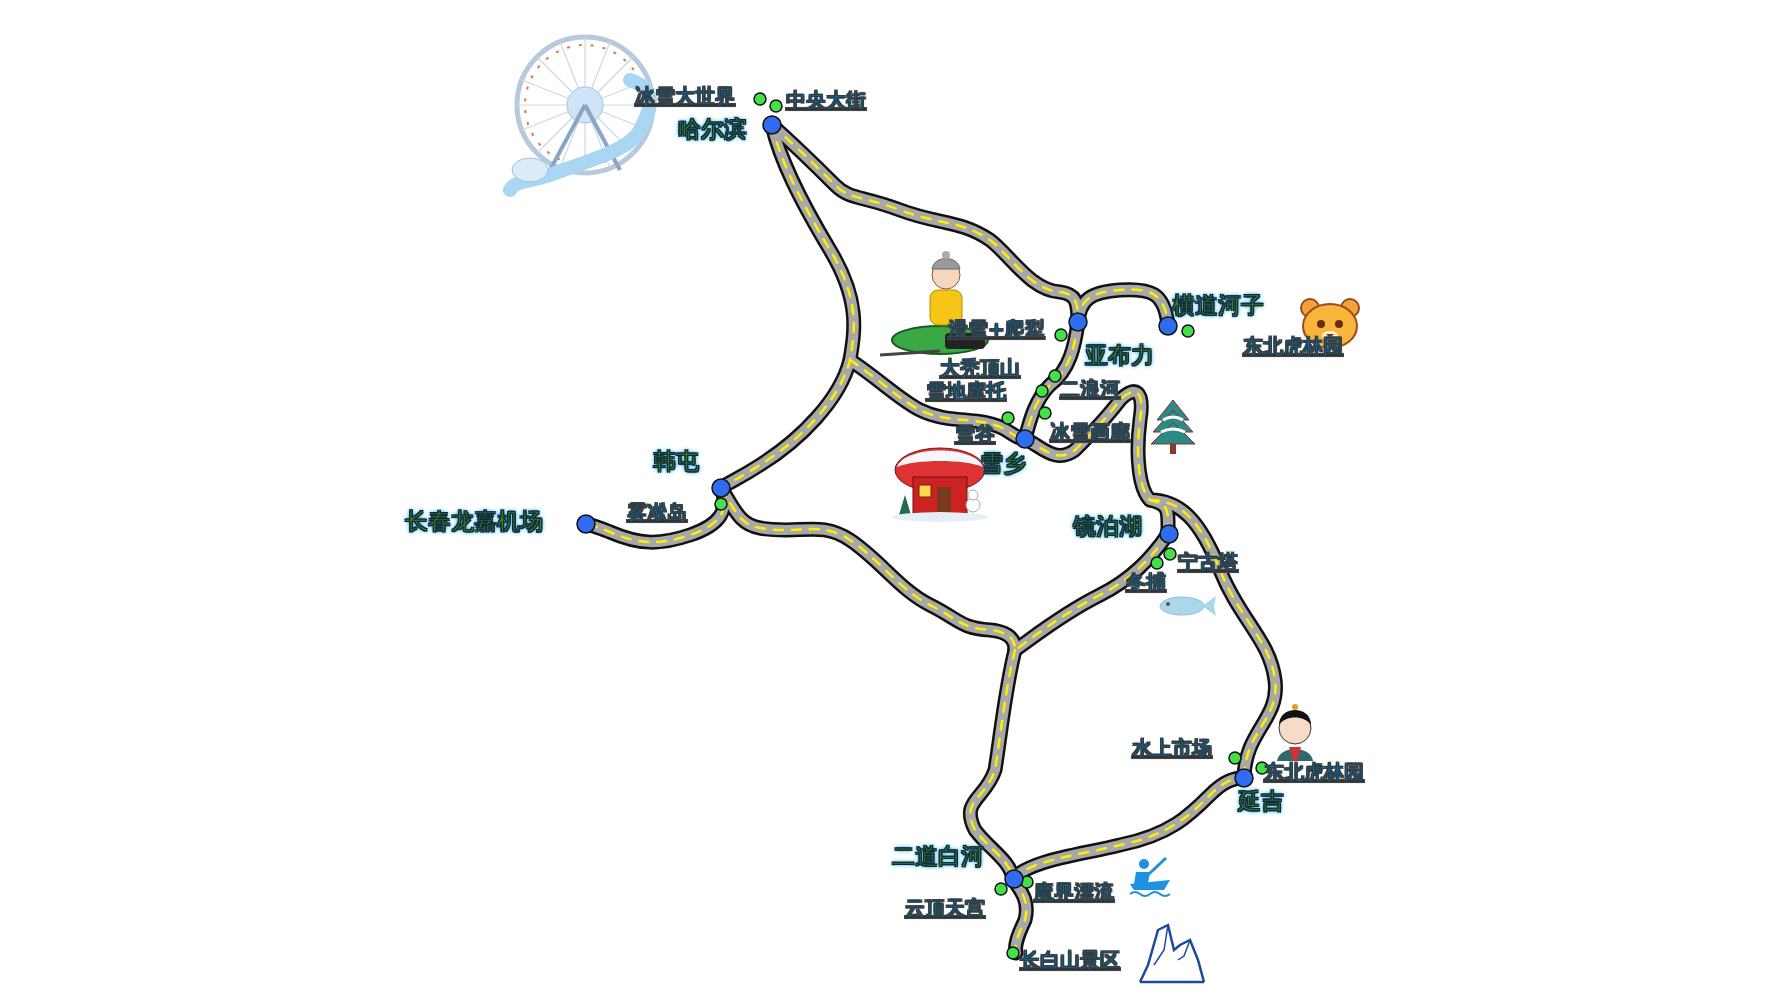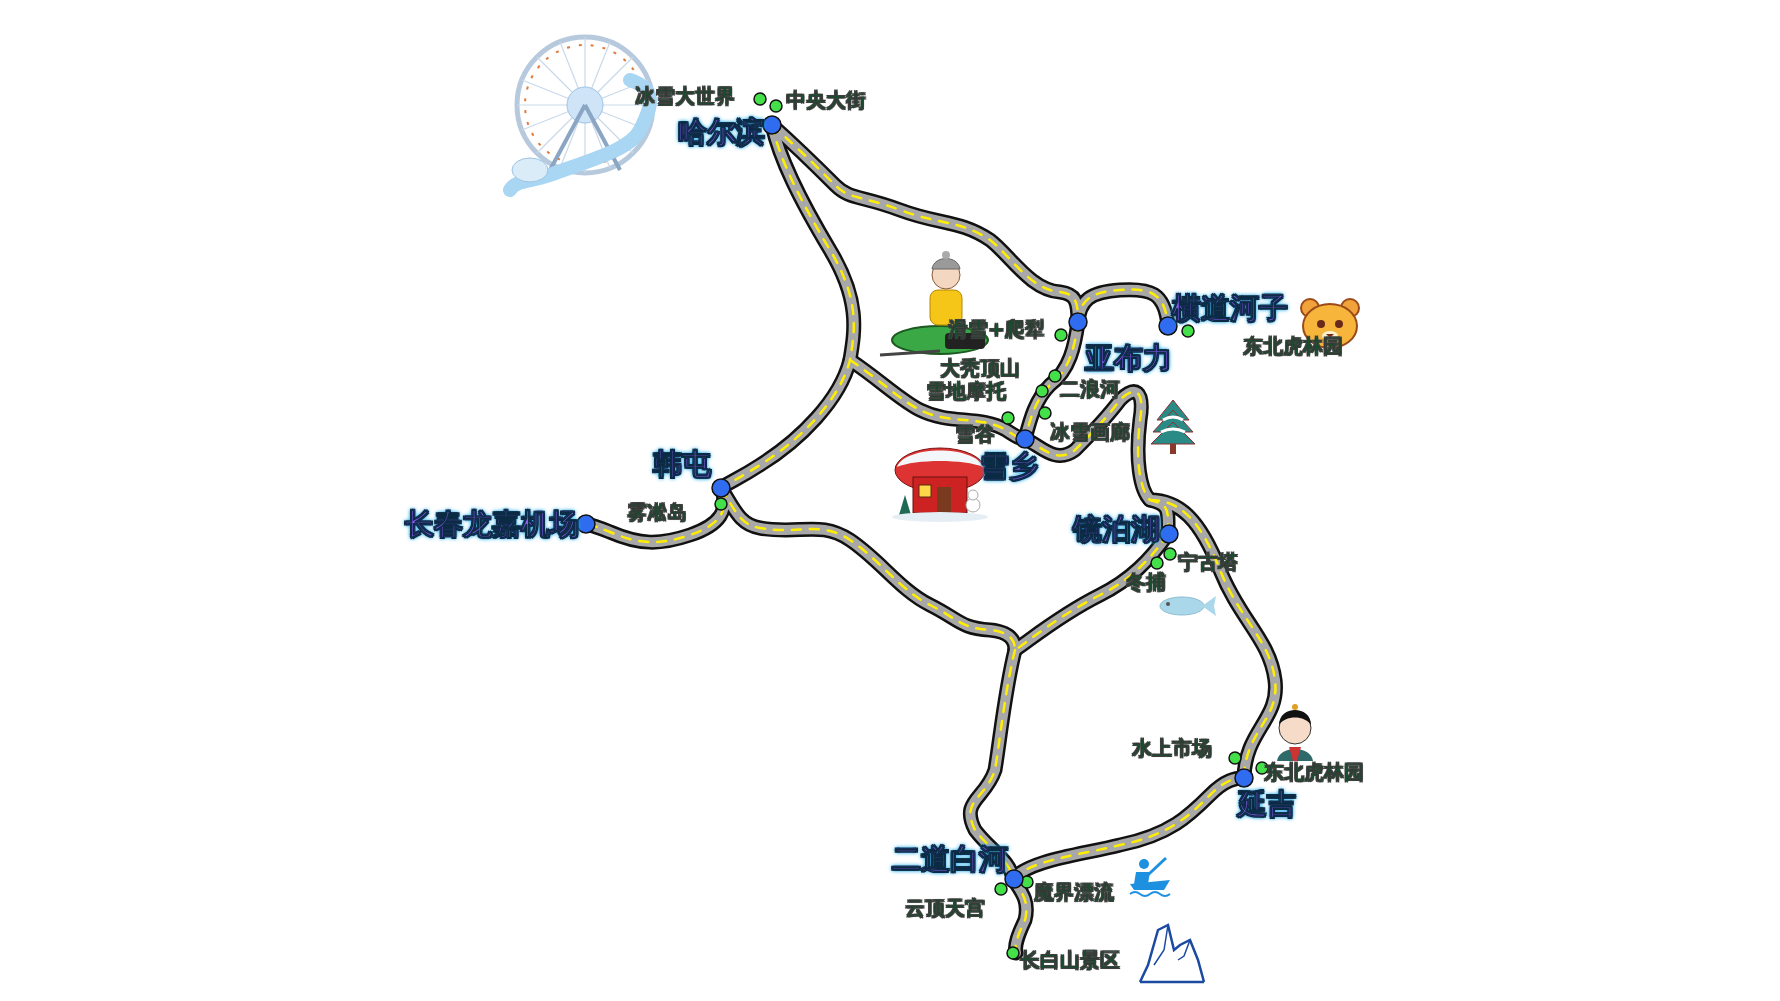--- a/index.html
+++ b/index.html
@@ -1,25 +1,25 @@
 <!DOCTYPE html>
 <html><head>
 <meta charset="utf-8">
 <style>
   html,body{margin:0;padding:0;background:#ffffff;}
   body{width:1780px;height:1001px;position:relative;overflow:hidden;font-family:"DejaVu Sans","Liberation Sans",sans-serif;}
   #map{position:absolute;left:0;top:0;width:1780px;height:1001px;}
-  .city-label{position:absolute;font-size:29px;font-weight:bold;color:#8b5cf6;white-space:nowrap;line-height:1;
+  .city-label{position:absolute;font-size:23px;font-weight:normal;color:#4d7c0f;white-space:nowrap;line-height:1;
     text-shadow:
       -1px -1px 0 #0b2a44, 1px -1px 0 #0b2a44, -1px 1px 0 #0b2a44, 1px 1px 0 #0b2a44,
       0 0 3px #1aa0e0, 0 0 4px #1aa0e0, 0 0 5px #29b6f0;
     -webkit-text-stroke:0.6px #0b2a44;}
-  .poi-label{position:absolute;font-size:20px;color:#14532d;white-space:nowrap;line-height:1;
+  .poi-label{position:absolute;font-size:20px;color:#0369a1;white-space:nowrap;line-height:1;
     -webkit-text-stroke:0.5px #333;
-    text-shadow:-1px -1px 0 #444,1px -1px 0 #444,-1px 1px 0 #444,1px 1px 0 #444,0 0 2px #666;}
+    text-shadow:-1px -1px 0 #444,1px -1px 0 #444,-1px 1px 0 #444,1px 1px 0 #444,0 0 2px #666;text-decoration:underline;}
 </style>
 </head>
 <body>
 
 <svg id="map" width="1780" height="1001" viewBox="0 0 1780 1001" xmlns="http://www.w3.org/2000/svg">
   <defs>
     <g id="roads">
 
       <path d="M772 125 C 800 150, 820 170, 835 185 C 850 200, 860 195, 900 210 C 940 225, 960 220, 990 240 C 1010 255, 1030 290, 1060 292 C 1075 294, 1078 300, 1078 322"></path>
 

